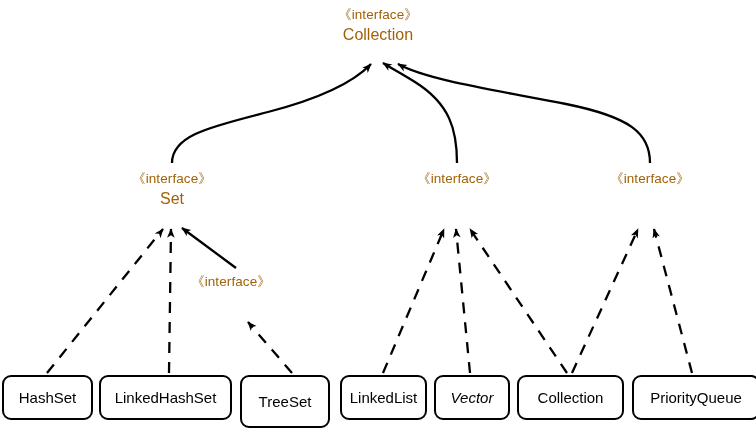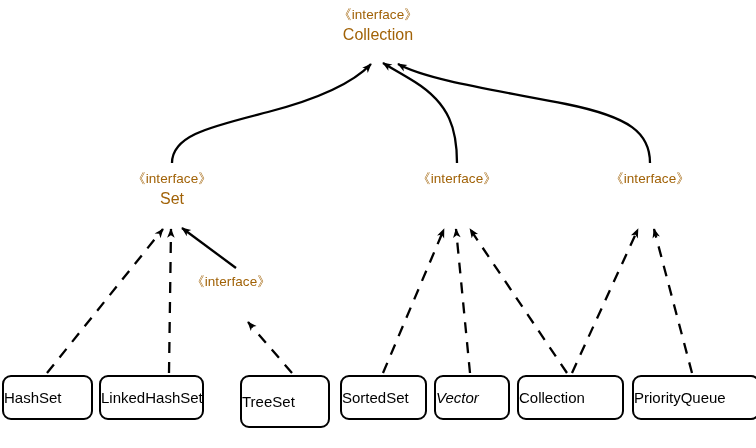--- a/index.html
+++ b/index.html
@@ -42,20 +42,21 @@
     margin-top: 5px;
   }
   .class-box {
     position: absolute;
     box-sizing: border-box;
     border: 2px solid #000000;
     border-radius: 9px;
     background: #ffffff;
     display: flex;
     align-items: center;
+    justify-content: center;
     color: #000000;
     font-size: 15px;
     white-space: nowrap;
   }
 </style>
 </head>
 <body>
 
 <div id="diagram-root">
 
@@ -110,30 +111,30 @@
   </div>
 
   <div class="iface-node" style="left:131px; top:275px; width:200px;">
     <span class="iface-stereotype">《interface》</span>
   </div>
 
   <div class="class-box" style="left:2px; top:375px; width:91px; height:45px;">
     <span>HashSet</span>
   </div>
 
-  <div class="class-box" style="left:99px; top:375px; width:105px; height:45px;">
+  <div class="class-box" style="left:99px; top:375px; width:133px; height:45px;">
     <span>LinkedHashSet</span>
   </div>
 
   <div class="class-box" style="left:240px; top:375px; width:90px; height:53px;">
     <span>TreeSet</span>
   </div>
 
   <div class="class-box" style="left:340px; top:375px; width:87px; height:45px;">
-    <span>SortedSet</span>
+    <span>LinkedList</span>
   </div>
 
   <div class="class-box" style="left:434px; top:375px; width:76px; height:45px;font-style:italic;">
     <span>Vector</span>
   </div>
 
   <div class="class-box" style="left:517px; top:375px; width:107px; height:45px;">
     <span>Collection</span>
   </div>
 

